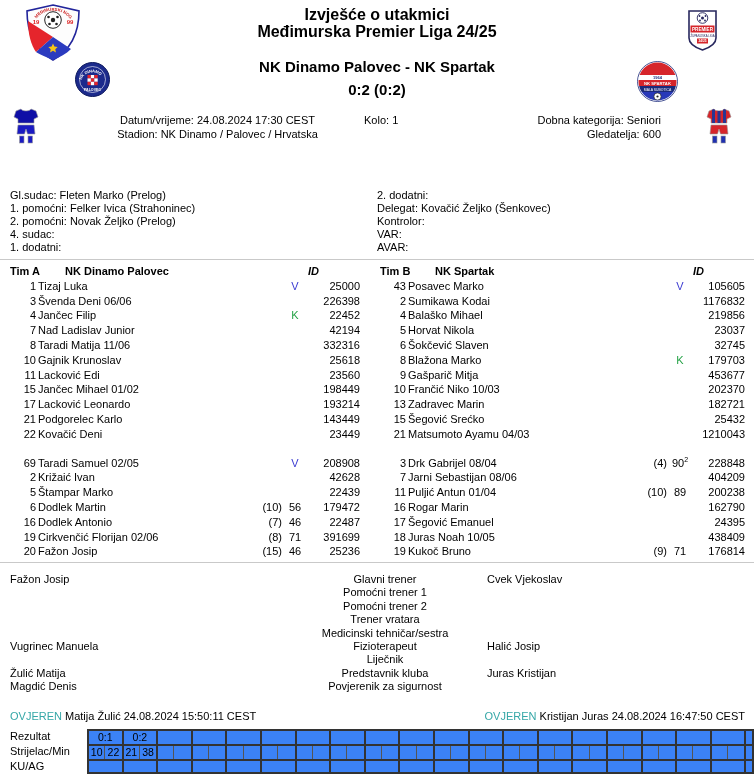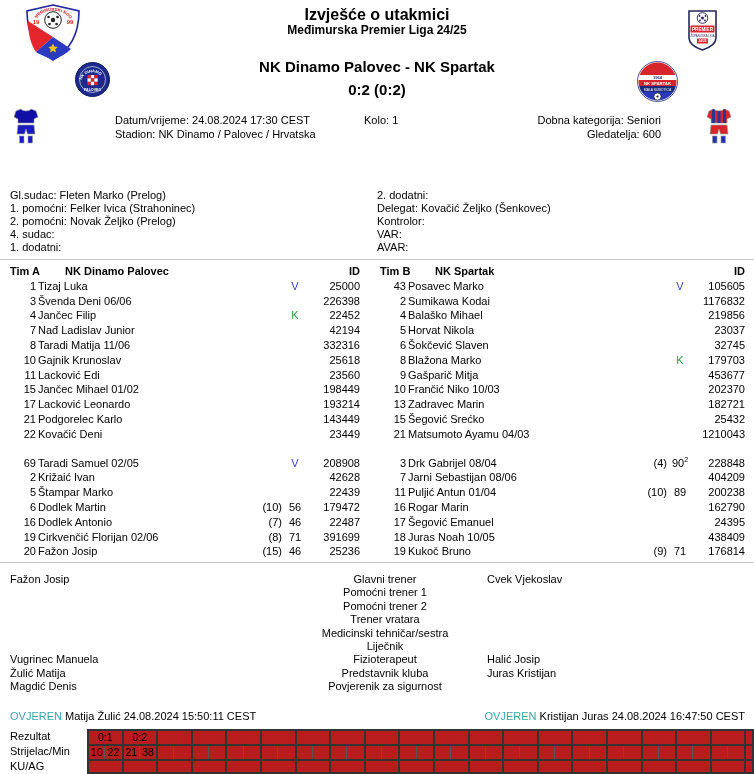--- a/index.html
+++ b/index.html
@@ -1,65 +1,65 @@
 <!DOCTYPE html>
 <html><head>
 <meta charset="utf-8">
 <style>
   html,body{margin:0;padding:0;background:#fff;}
   .page{position:relative;width:754px;height:774px;background:#fff;color:#000;
         font-family:"Liberation Sans",sans-serif;font-size:11px;overflow:hidden;}
   .hdr-line{position:absolute;left:0;right:0;text-align:center;font-weight:bold;white-space:nowrap;}
   #t1{top:6px;font-size:16px;}
-  #t2{top:23px;font-size:12px;}
+  #t2{top:23px;font-size:16px;}
   #t3{top:58px;font-size:15px;}
   #t4{top:81px;font-size:15px;}
   .logo{position:absolute;}
   #mns-logo{left:22px;top:4px;}
   #dinamo-logo{left:75px;top:62px;}
   #premier-badge{left:687px;top:9px;}
   #spartak-logo{left:637px;top:61px;}
   #home-kit{left:13px;top:108px;}
   #away-kit{left:706px;top:108px;}
-  .info-left{position:absolute;left:115px;top:114px;width:205px;line-height:13.6px;}
+  .info-left{position:absolute;left:115px;top:114px;width:205px;line-height:13.6px;text-align:center;}
   .info-kolo{position:absolute;left:364px;top:114px;}
   .info-right{position:absolute;right:93px;top:114px;text-align:right;line-height:13.6px;}
   .officials-col{position:absolute;top:189px;line-height:12.9px;}
   #officials-left{left:10px;}
   #officials-right{left:377px;}
   .sep{position:absolute;left:0;width:754px;border-top:1px solid #c9c9c9;}
   #sep1{top:259px;}
   #sep2{top:562px;}
   .roster{position:absolute;top:264px;}
   #roster-home{left:10px;width:350px;}
   #roster-away{left:380px;width:365px;}
   .r-head{display:flex;height:14.8px;line-height:14.8px;font-weight:bold;}
   .r-head .team-label{width:55px;}
   .r-head .team-name{flex:1;}
-  .r-head .id-h{width:52px;text-align:right;}
+  .r-head .id-h{width:52px;text-align:left;font-style:italic;}
   .p-row{display:flex;height:14.8px;line-height:14.8px;}
   .p-num{width:26px;text-align:right;}
   .p-name{flex:1;margin-left:2px;white-space:nowrap;overflow:hidden;}
   .p-note{width:40px;text-align:right;}
   .p-mm{width:26px;text-align:center;}
   .p-mm sup{font-size:7px;line-height:0;}
   .p-id{width:52px;text-align:right;}
   .mark-v{color:#3b3bd1;}
   .mark-k{color:#27a348;}
   .subs{margin-top:14px;}
   #staff{position:absolute;left:10px;top:573px;width:735px;}
   .s-row{position:relative;height:13.4px;line-height:13.4px;}
   .s-home{position:absolute;left:0;white-space:nowrap;}
   .s-role{position:absolute;left:375px;transform:translateX(-50%);white-space:nowrap;}
   .s-away{position:absolute;left:477px;white-space:nowrap;}
   .cert{position:absolute;top:710px;left:10px;right:9px;display:flex;justify-content:space-between;}
   .cert-label{color:#35a7a7;}
   #results-labels{position:absolute;left:10px;top:729px;line-height:15px;}
   #results-grid{position:absolute;left:87px;top:729px;width:667px;height:45px;overflow:hidden;
-                border:2px solid #333;box-sizing:border-box;background:#b91c1c;}
+                border:2px solid #333;box-sizing:border-box;background:#3b82f6;}
   .g-row{display:flex;height:13px;border-bottom:2px solid #333;}
   .g-row.g-last{height:11px;border-bottom:none;}
   .g-cell{flex:0 0 34.6px;box-sizing:border-box;border-right:2px solid #333;
           text-align:center;line-height:12px;font-size:10.5px;overflow:hidden;}
   .g-split{display:flex;}
   .g-half{width:50%;box-sizing:border-box;border-right:1px solid #555;text-align:center;}
   .g-half.g-h2{border-right:none;}
   .o-line,.rl{white-space:nowrap;}
   sup{vertical-align:super;}
 </style>
@@ -512,28 +512,28 @@
         <span class="s-home"></span>
         <span class="s-role">Trener vratara</span>
         <span class="s-away"></span>
       </div>
       <div class="s-row">
         <span class="s-home"></span>
         <span class="s-role">Medicinski tehničar/sestra</span>
         <span class="s-away"></span>
       </div>
       <div class="s-row">
+        <span class="s-home">Vugrinec Manuela</span>
+        <span class="s-role">Fizioterapeut</span>
+        <span class="s-away">Halić Josip</span>
+      </div>
+      <div class="s-row">
         <span class="s-home"></span>
         <span class="s-role">Liječnik</span>
         <span class="s-away"></span>
-      </div>
-      <div class="s-row">
-        <span class="s-home">Vugrinec Manuela</span>
-        <span class="s-role">Fizioterapeut</span>
-        <span class="s-away">Halić Josip</span>
       </div>
       <div class="s-row">
         <span class="s-home">Žulić Matija</span>
         <span class="s-role">Predstavnik kluba</span>
         <span class="s-away">Juras Kristijan</span>
       </div>
       <div class="s-row">
         <span class="s-home">Magdić Denis</span>
         <span class="s-role">Povjerenik za sigurnost</span>
         <span class="s-away"></span>

